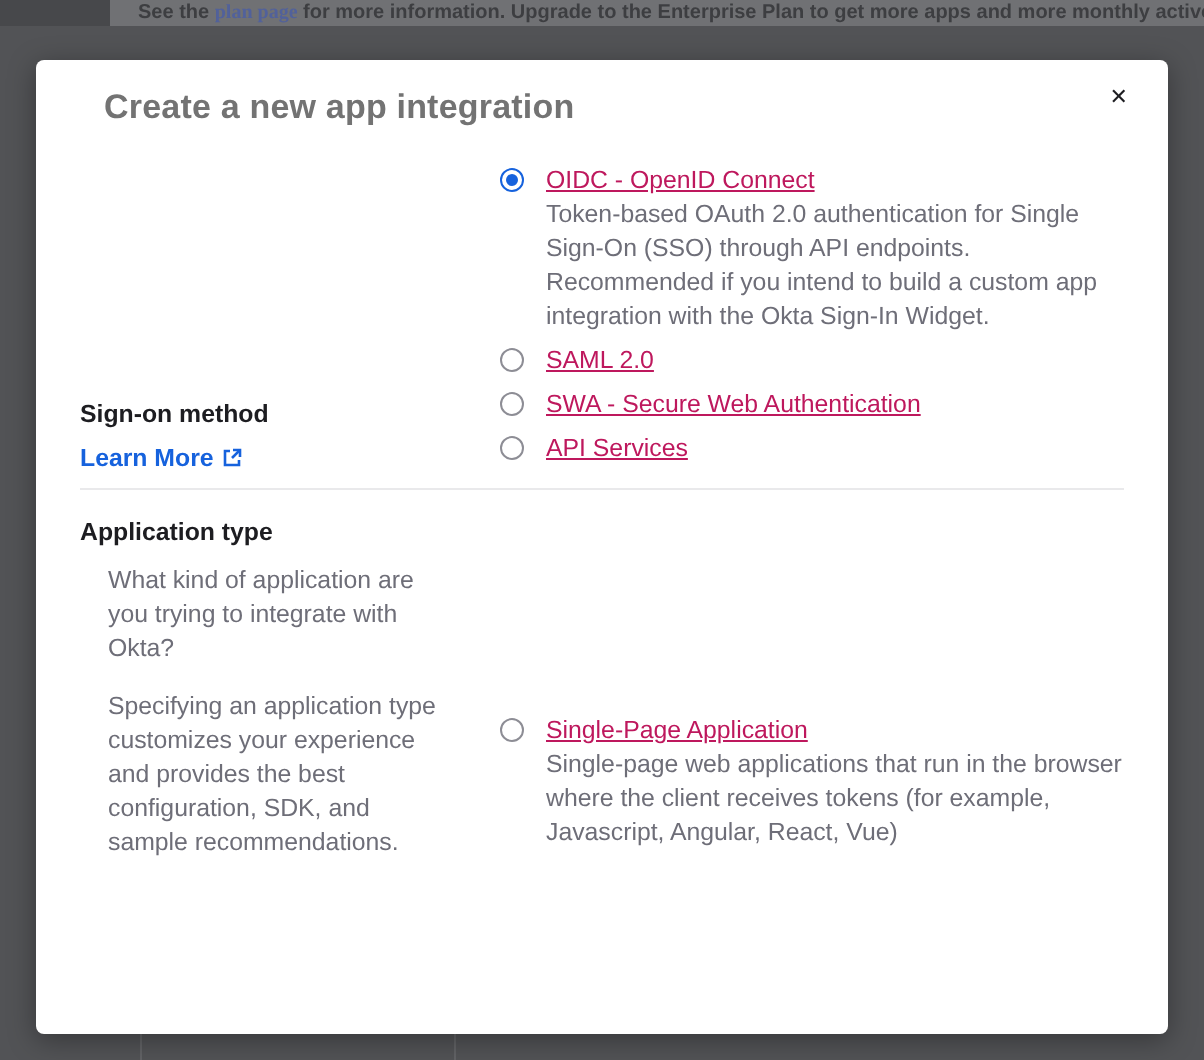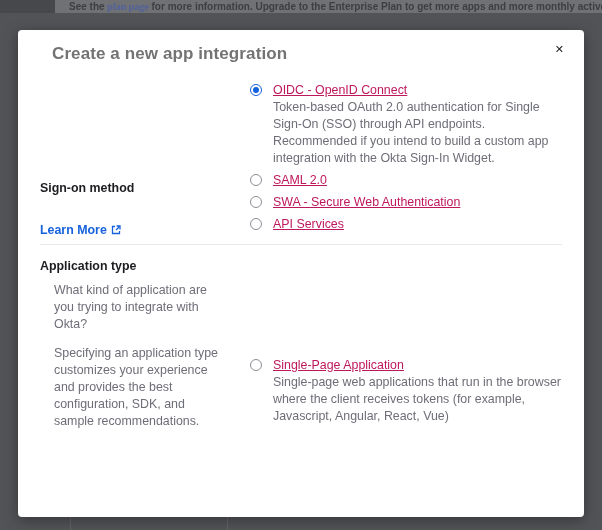--- a/index.html
+++ b/index.html
@@ -30,21 +30,21 @@
   }
   .close-btn{
     position:absolute;top:10px;right:16px;border:none;background:none;
     font-size:11px;color:#1d1d21;cursor:pointer;padding:4px;line-height:1;
   }
   .row{display:flex;align-items:flex-end;}
   .left-col{flex:none;width:196px;margin-right:14px;}
   .right-col{flex:1;min-width:0;}
   .section-label{font-size:12.4px;font-weight:bold;color:#1d1d21;margin:0 0 0;}
   .learn-more{
-    display:inline-flex;align-items:center;gap:4px;margin-top:28px;
+    display:inline-flex;align-items:center;gap:4px;margin-top:8px;
     font-size:12.4px;font-weight:bold;color:#1662dd;text-decoration:none;cursor:pointer;
   }
   .left-para{font-size:12.4px;line-height:17px;color:#6e6e78;margin:9px 14px 0;}
   .left-para + .left-para{margin-top:12px;}
   
   .opt{display:flex;margin-bottom:5px;cursor:pointer;}
   .radio{
     flex:none;width:12px;height:12px;border-radius:50%;
     border:1px solid #8d8d95;background:#fff;margin:2px 11px 0 0;position:relative;
     box-sizing:border-box;

